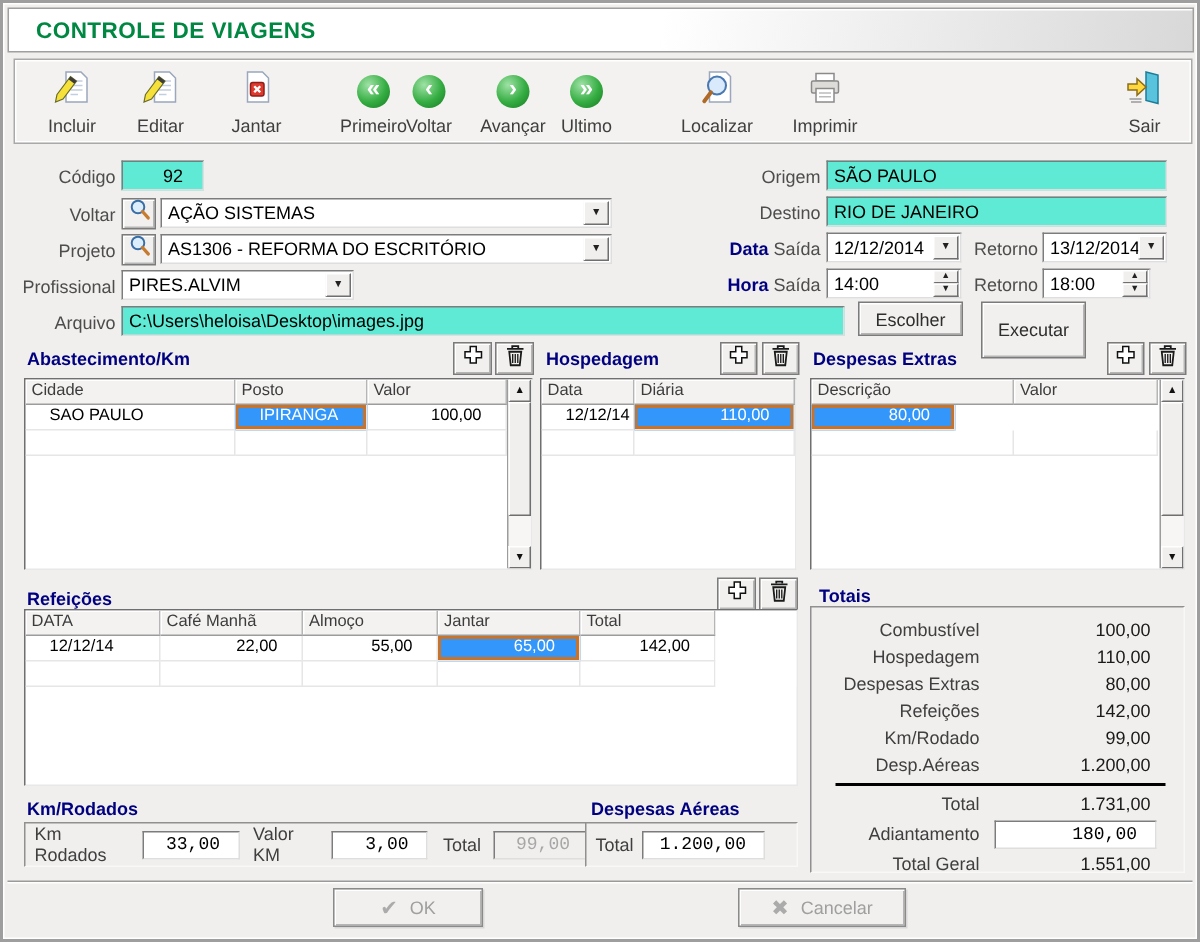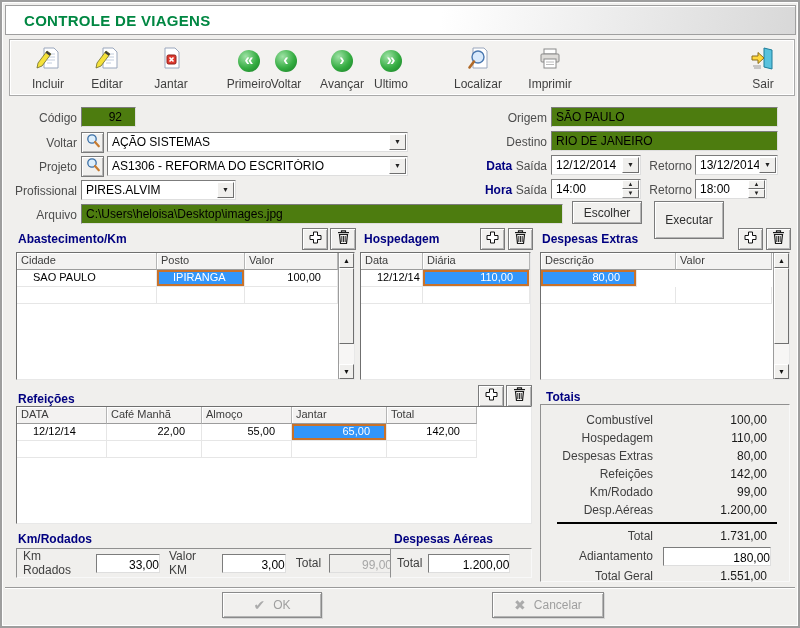--- a/index.html
+++ b/index.html
@@ -22,21 +22,21 @@
           justify-content:space-between; cursor:default; }
   .ticon { height:27px; display:flex; align-items:flex-end; justify-content:center; }
   .tlabel { font-size:12px; color:#3f3f3f; line-height:13px; white-space:nowrap; }
   .navcirc { width:22px; height:22px; border-radius:50%;
              background:radial-gradient(circle at 35% 30%, #9fe2a6, #35ad42 55%, #157a22);
              color:#fff; font-weight:bold; font-size:16px; line-height:19px; text-align:center; }
 
   
   .lbl { position:absolute; font-size:12px; color:#4d4d4d; text-align:right; white-space:nowrap; }
   .lbl b { color:#000080; }
-  .inp { position:absolute; background:#4d7c0f; border:1px solid; border-color:#7c7c7c #dedede #dedede #7c7c7c;
+  .inp { position:absolute; background:#5eead4; border:1px solid; border-color:#7c7c7c #dedede #dedede #7c7c7c;
          font-size:12px; color:#000; display:flex; align-items:center; padding:0 4px; height:20px; }
   .inp .v { white-space:nowrap; overflow:hidden; }
   .inp.num { justify-content:flex-end; }
   .combo { position:absolute; background:#fff; border:1px solid; border-color:#7c7c7c #dedede #dedede #7c7c7c;
            height:20px; display:flex; align-items:center; }
   .combo .v { flex:1; font-size:12px; padding:0 4px; white-space:nowrap; overflow:hidden; }
   .cbtn { width:17px; height:16px; margin-right:1px; background:#f0efed; border:1px solid;
           border-color:#ffffff #6f6f6f #6f6f6f #ffffff; font-size:7px; color:#222; text-align:center; line-height:14px; }
   .spinners { width:17px; margin-right:1px; display:flex; flex-direction:column; gap:0; }
   .spinners div { height:9px; background:#f0efed; border:1px solid; border-color:#ffffff #6f6f6f #6f6f6f #ffffff;
@@ -71,21 +71,21 @@
 
   
   .panel { position:absolute; background:#f0efed; border:1px solid; border-color:#909090 #f8f8f8 #f8f8f8 #909090; }
   .totrow { display:flex; align-items:center; height:18px; font-size:12px; }
   .totlab { width:112px; text-align:right; color:#3f3f3f; white-space:nowrap; }
   .totval { flex:1; text-align:right; padding-right:22px; color:#1a1a1a; }
   .divider { height:2px; background:#000; margin:3px 12px 3px 16px; }
 
   .kmrow { display:flex; align-items:center; height:100%; padding-left:6px; font-size:12px; color:#3f3f3f; }
   .kminp { background:#fff; border:1px solid; border-color:#7c7c7c #dedede #dedede #7c7c7c; height:19px;
-           display:flex; align-items:flex-end; justify-content:flex-end; padding:0 0; font-size:12px; color:#000; }
+           display:flex; align-items:center; justify-content:flex-end; padding:0 12px; font-size:12px; color:#000;font-family:Liberation Mono, monospace; }
   .kminp.disabled { background:#f0efed; color:#a7a7a7; }
 
   .footer-sep { position:absolute; left:3px; right:3px; top:585px; border-top:1px solid #9a9a9a; border-bottom:1px solid #ffffff; }
   .fbtn { position:absolute; top:590px; height:26px; background:#f1f0ee; border:1px solid #8a8a8a;
           box-shadow: inset 1px 1px 0 #ffffff, inset -1px -1px 0 #b5b5b5, 1px 1px 0 #d7d7d7;
           display:flex; align-items:center; justify-content:center; gap:8px; font-size:12px; color:#9f9f9f; }
   .fbtn .ic { font-size:14px; color:#ababab; }
 </style>
 </head>
 <body>

